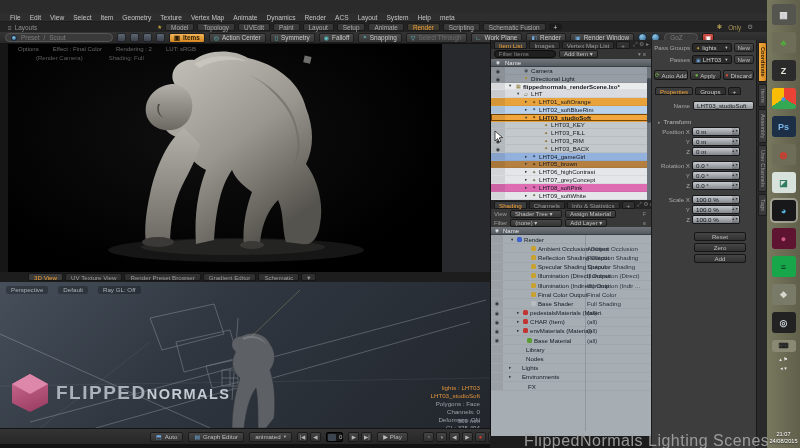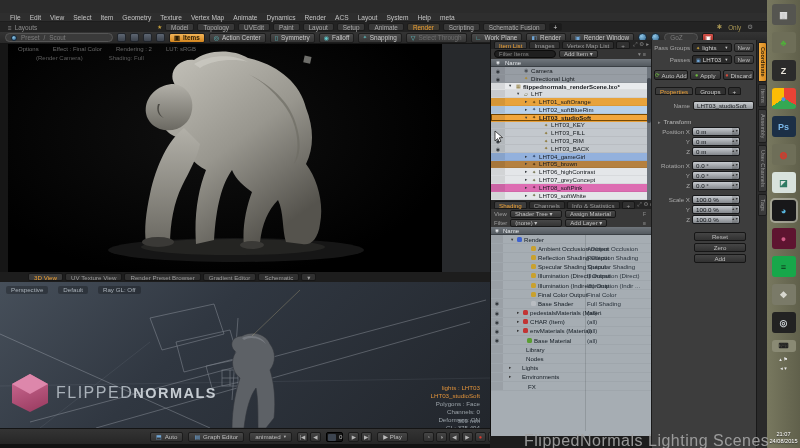--- a/index.html
+++ b/index.html
@@ -60,21 +60,21 @@
   .chip{background:rgba(0,0,0,.25);border-radius:2px;padding:0 5px;height:8px;line-height:8px;}
   .vp-info{position:absolute;right:10px;top:112px;text-align:right;font-size:6.2px;line-height:8px;color:#9aa2a8;}
   .vp-info .orange{color:#e0923a;}
   .vp-scale{position:absolute;right:10px;bottom:4px;font-size:6.2px;color:#8d959c;}
   .fnlogo{position:absolute;left:12px;bottom:16px;display:flex;align-items:center;gap:8px;}
   .cube{position:relative;width:36px;height:38px;}
   .cube .bodyf{position:absolute;left:0;top:0;width:36px;height:38px;background:linear-gradient(160deg,#cf6d95,#97395e);
         clip-path:polygon(50% 0,100% 26%,100% 76%,50% 100%,0 76%,0 26%);}
   .cube .topf{position:absolute;left:0;top:0;width:36px;height:20px;background:#dd87ab;
         clip-path:polygon(50% 0,100% 50%,50% 100%,0 50%);}
-  .fnlogo .t1{font-size:16px;letter-spacing:1.5px;color:#a9b1b9;font-weight:400;}
+  .fnlogo .t1{font-size:19px;letter-spacing:1.5px;color:#a9b1b9;font-weight:700;}
   .fnlogo .t2{font-size:14.5px;letter-spacing:1.5px;color:#c5cbd1;font-weight:bold;}
   .watermark{left:524px;top:408px;font-size:16px;letter-spacing:.5px;color:#a3a3a3;opacity:.92;z-index:60;pointer-events:none;white-space:nowrap;margin-top:24px;}
   
   .timeline{left:0;top:428px;width:490px;height:16px;background:linear-gradient(#343434,#262626);
             border-top:1px solid #141414;display:flex;align-items:center;gap:5px;padding-left:150px;font-size:6.2px;}
   .tbtn{height:10px;display:flex;align-items:center;gap:3px;background:linear-gradient(#464646,#323232);
         border:1px solid #1b1b1b;border-radius:2px;padding:0 5px;color:#bdbdbd;white-space:nowrap;}
   .tbtn .bic{color:#6fa6d8;font-size:6px;}
   .framefld{width:64px;height:10px;background:#161616;border:1px solid #000;border-radius:2px;color:#bbb;
             display:flex;align-items:center;padding-left:3px;position:relative;}

